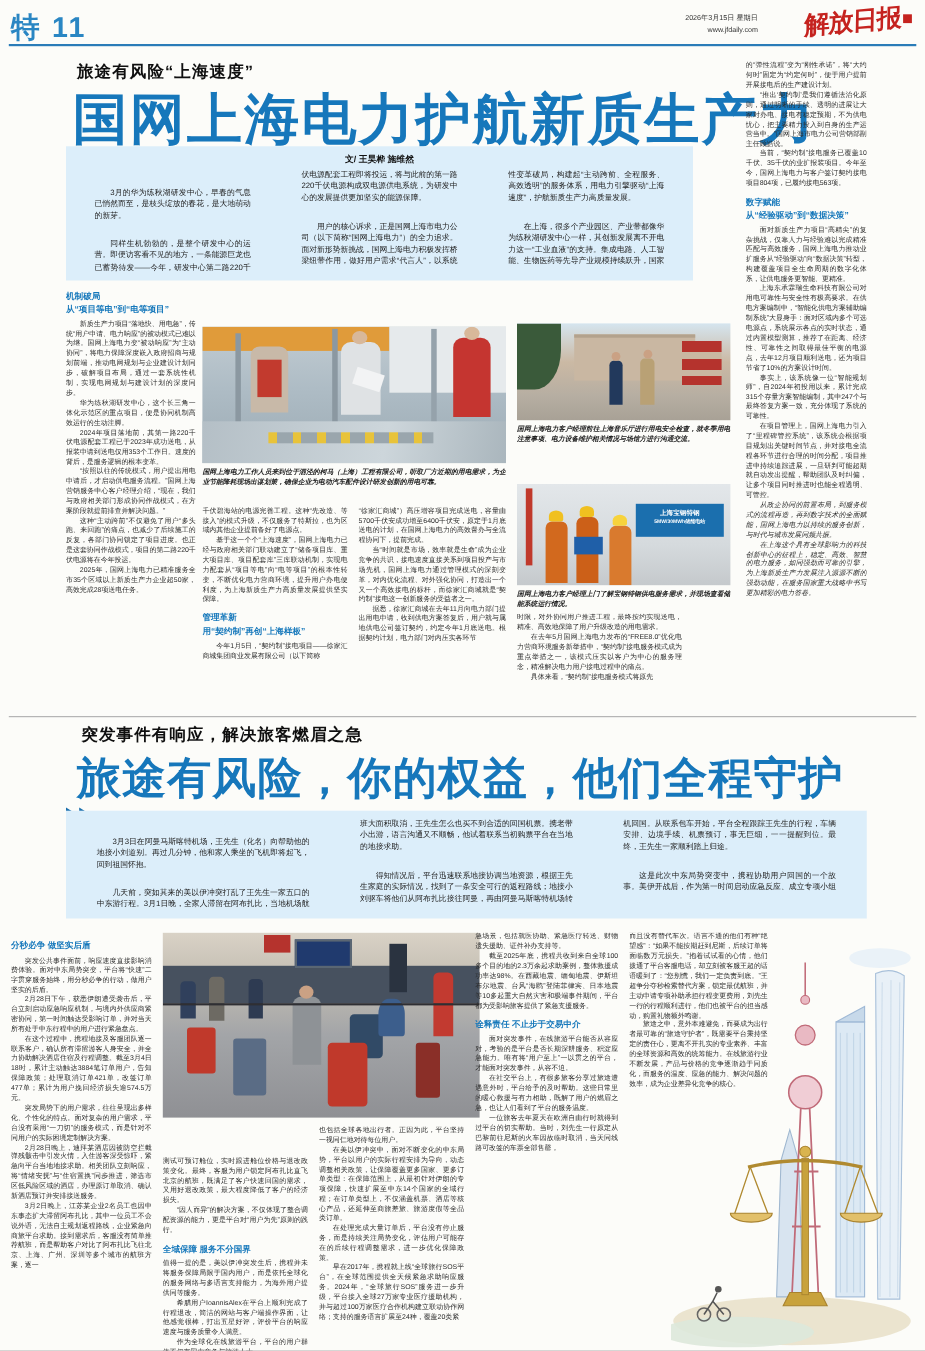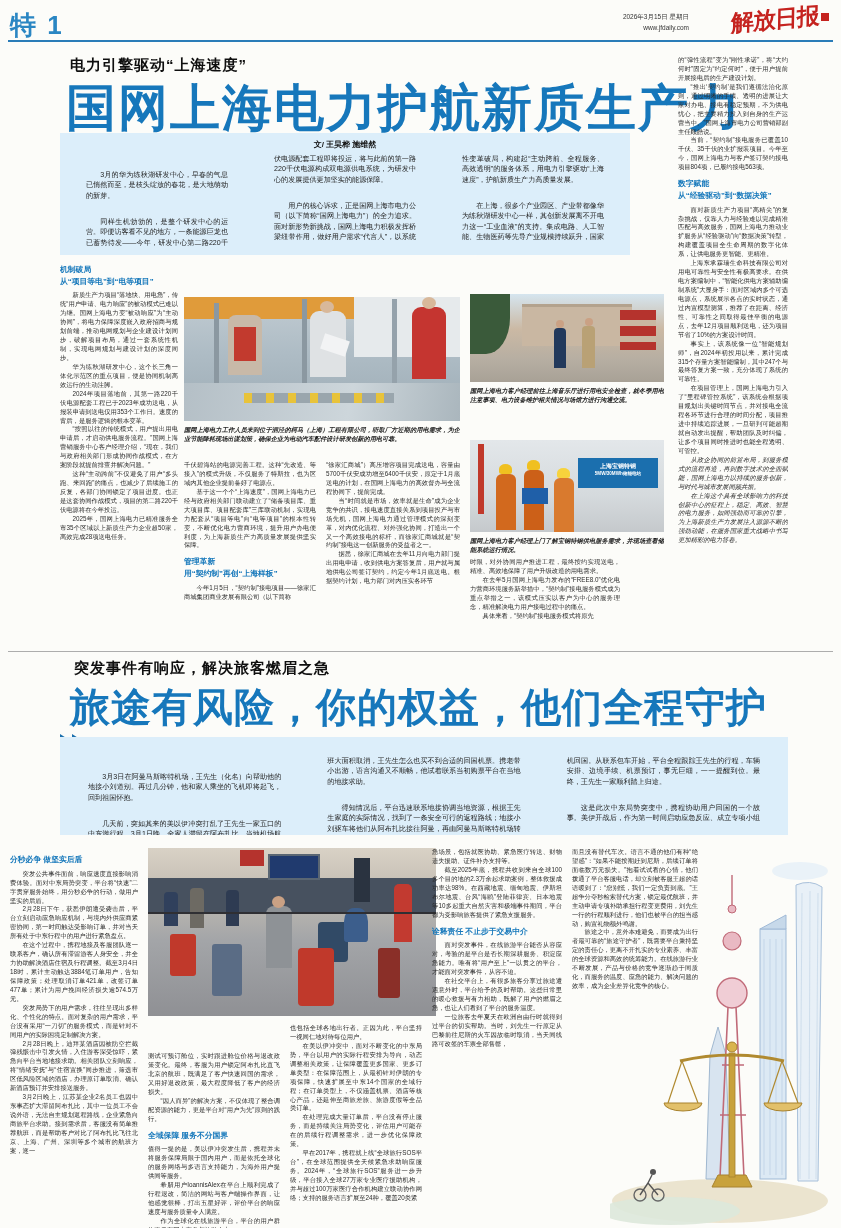--- a/index.html
+++ b/index.html
@@ -25,31 +25,31 @@
 .masthead{font-family:"Liberation Serif",serif;font-weight:bold;color:#c5231f;font-size:23px;letter-spacing:-1px;transform:rotate(-5deg) skewX(-6deg);display:inline-block}
 .seal{display:inline-block;width:8px;height:8px;background:#c5231f;margin-left:2px;vertical-align:super}
 .sign-box{position:absolute;background:#1b6fae;color:#fff;text-align:center;font-weight:bold}
 .flagtri{width:0;height:0;border-top:7px solid transparent;border-bottom:7px solid transparent;border-left:11px solid #1a6fad;display:inline-block;margin-right:1px}
 </style>
 </head>
 <body>
 
 <div class="page">
 
-  <div class="abs" style="left:10px;top:8px;font-size:26px;font-weight:bold;color:#2a86c3;letter-spacing:2px">特 1</div>
+  <div class="abs" style="left:10px;top:8px;font-size:26px;font-weight:bold;color:#2a86c3;letter-spacing:2px">特 11</div>
   <div class="abs" style="left:8px;top:40px;width:825px;height:2px;background:#2a7cb8"></div>
   <div class="abs date-block" style="right:152px;top:11px">
     <div>2026年3月15日 星期日</div>
     <div>www.jfdaily.com</div>
   </div>
   <div class="abs" style="right:12px;top:4px;width:136px;text-align:right">
     <span class="masthead">解放日报</span><span class="seal"></span>
   </div>
 
-  <div class="abs kicker" style="left:70px;top:56px;font-size:15px">电力引擎驱动“上海速度”</div>
+  <div class="abs kicker" style="left:70px;top:56px;font-size:15px">旅途有风险“上海速度”</div>
   <div class="abs headline" style="left:66px;top:75px;font-size:50px;letter-spacing:2px">国网上海电力护航新质生产力</div>
 
   <div class="abs intro-box" style="left:60px;top:133px;width:570px;height:122px;padding:4px 10px">
     <div class="byline">文/ 王昊桦 施维然</div>
     <div class="intro-cols" style="column-count:3;height:96px">
         <p>3月的华为练秋湖研发中心，早春的气息已悄然而至，是枝头绽放的春花，是大地萌动的新芽。</p>
         <p>同样生机勃勃的，是整个研发中心的运营。即便访客看不见的地方，一条能源巨龙也已蓄势待发——今年，研发中心第二路220千伏电源配套工程即将投运，将与此前的第一路220千伏电源构成双电源供电系统，为研发中心的发展提供更加坚实的能源保障。</p>
         <p>用户的核心诉求，正是国网上海市电力公司（以下简称“国网上海电力”）的全力追求。面对新形势新挑战，国网上海电力积极发挥桥梁纽带作用，做好用户需求“代言人”，以系统性变革破局，构建起“主动跨前、全程服务、高效透明”的服务体系，用电力引擎驱动“上海速度”，护航新质生产力高质量发展。</p>
         <p>在上海，很多个产业园区、产业带都像华为练秋湖研发中心一样，其创新发展离不开电力这一“工业血液”的支持。集成电路、人工智能、生物医药等先导产业规模持续跃升，国家级专精特新“小巨人”企业总量突破千家……新质生产力蓬勃发展的热土，对电力保障提出了新要求，用户对“获得电力”的时效性、可靠性等提出了新需求。</p>
       </div>
@@ -163,21 +163,21 @@
   </div>
 
   <div class="abs" style="left:8px;top:651px;width:825px;height:1px;background:#adadad"></div>
 
   <div class="abs headline" style="left:70px;top:680px;font-size:40px;letter-spacing:1px">旅途有风险，你的权益，他们全程守护</div>
   <div class="abs kicker" style="left:74px;top:659px;font-size:15px">突发事件有响应，解决旅客燃眉之急</div>
 
   <div class="abs" style="left:60px;top:734px">
     <span class="flagtri"></span><span class="flagtri"></span>
   </div>
-  <div class="abs intro-box" style="left:60px;top:737px;width:728px;height:98px;padding:19px 12px">
+  <div class="abs intro-box" style="left:60px;top:737px;width:728px;height:98px;padding:7px 12px">
     <div class="intro-cols" style="column-count:3;height:84px">
         <p>3月3日在阿曼马斯喀特机场，王先生（化名）向帮助他的地接小刘道别。再过几分钟，他和家人乘坐的飞机即将起飞，回到祖国怀抱。</p>
         <p>几天前，突如其来的美以伊冲突打乱了王先生一家五口的中东游行程。3月1日晚，全家人滞留在阿布扎比，当地机场航班大面积取消，王先生怎么也买不到合适的回国机票。携老带小出游，语言沟通又不顺畅，他试着联系当初购票平台在当地的地接求助。</p>
         <p>得知情况后，平台迅速联系地接协调当地资源，根据王先生家庭的实际情况，找到了一条安全可行的返程路线；地接小刘驱车将他们从阿布扎比接往阿曼，再由阿曼马斯喀特机场转机回国。从联系包车开始，平台全程跟踪王先生的行程，车辆安排、边境手续、机票预订，事无巨细，一一提醒到位。最终，王先生一家顺利踏上归途。</p>
         <p>这是此次中东局势突变中，携程协助用户回国的一个故事。美伊开战后，作为第一时间启动应急反应、成立专项小组的在线旅游平台，用自己的实际行动，展示了头部平台在突发场景下的责任和担当。</p>
       </div>
   </div>
 
   <div class="abs body-text" style="left:10px;top:850px;width:128px;height:372px">
     <div class="sec-head" style="margin-top:4px">分秒必争 做坚实后盾</div>

